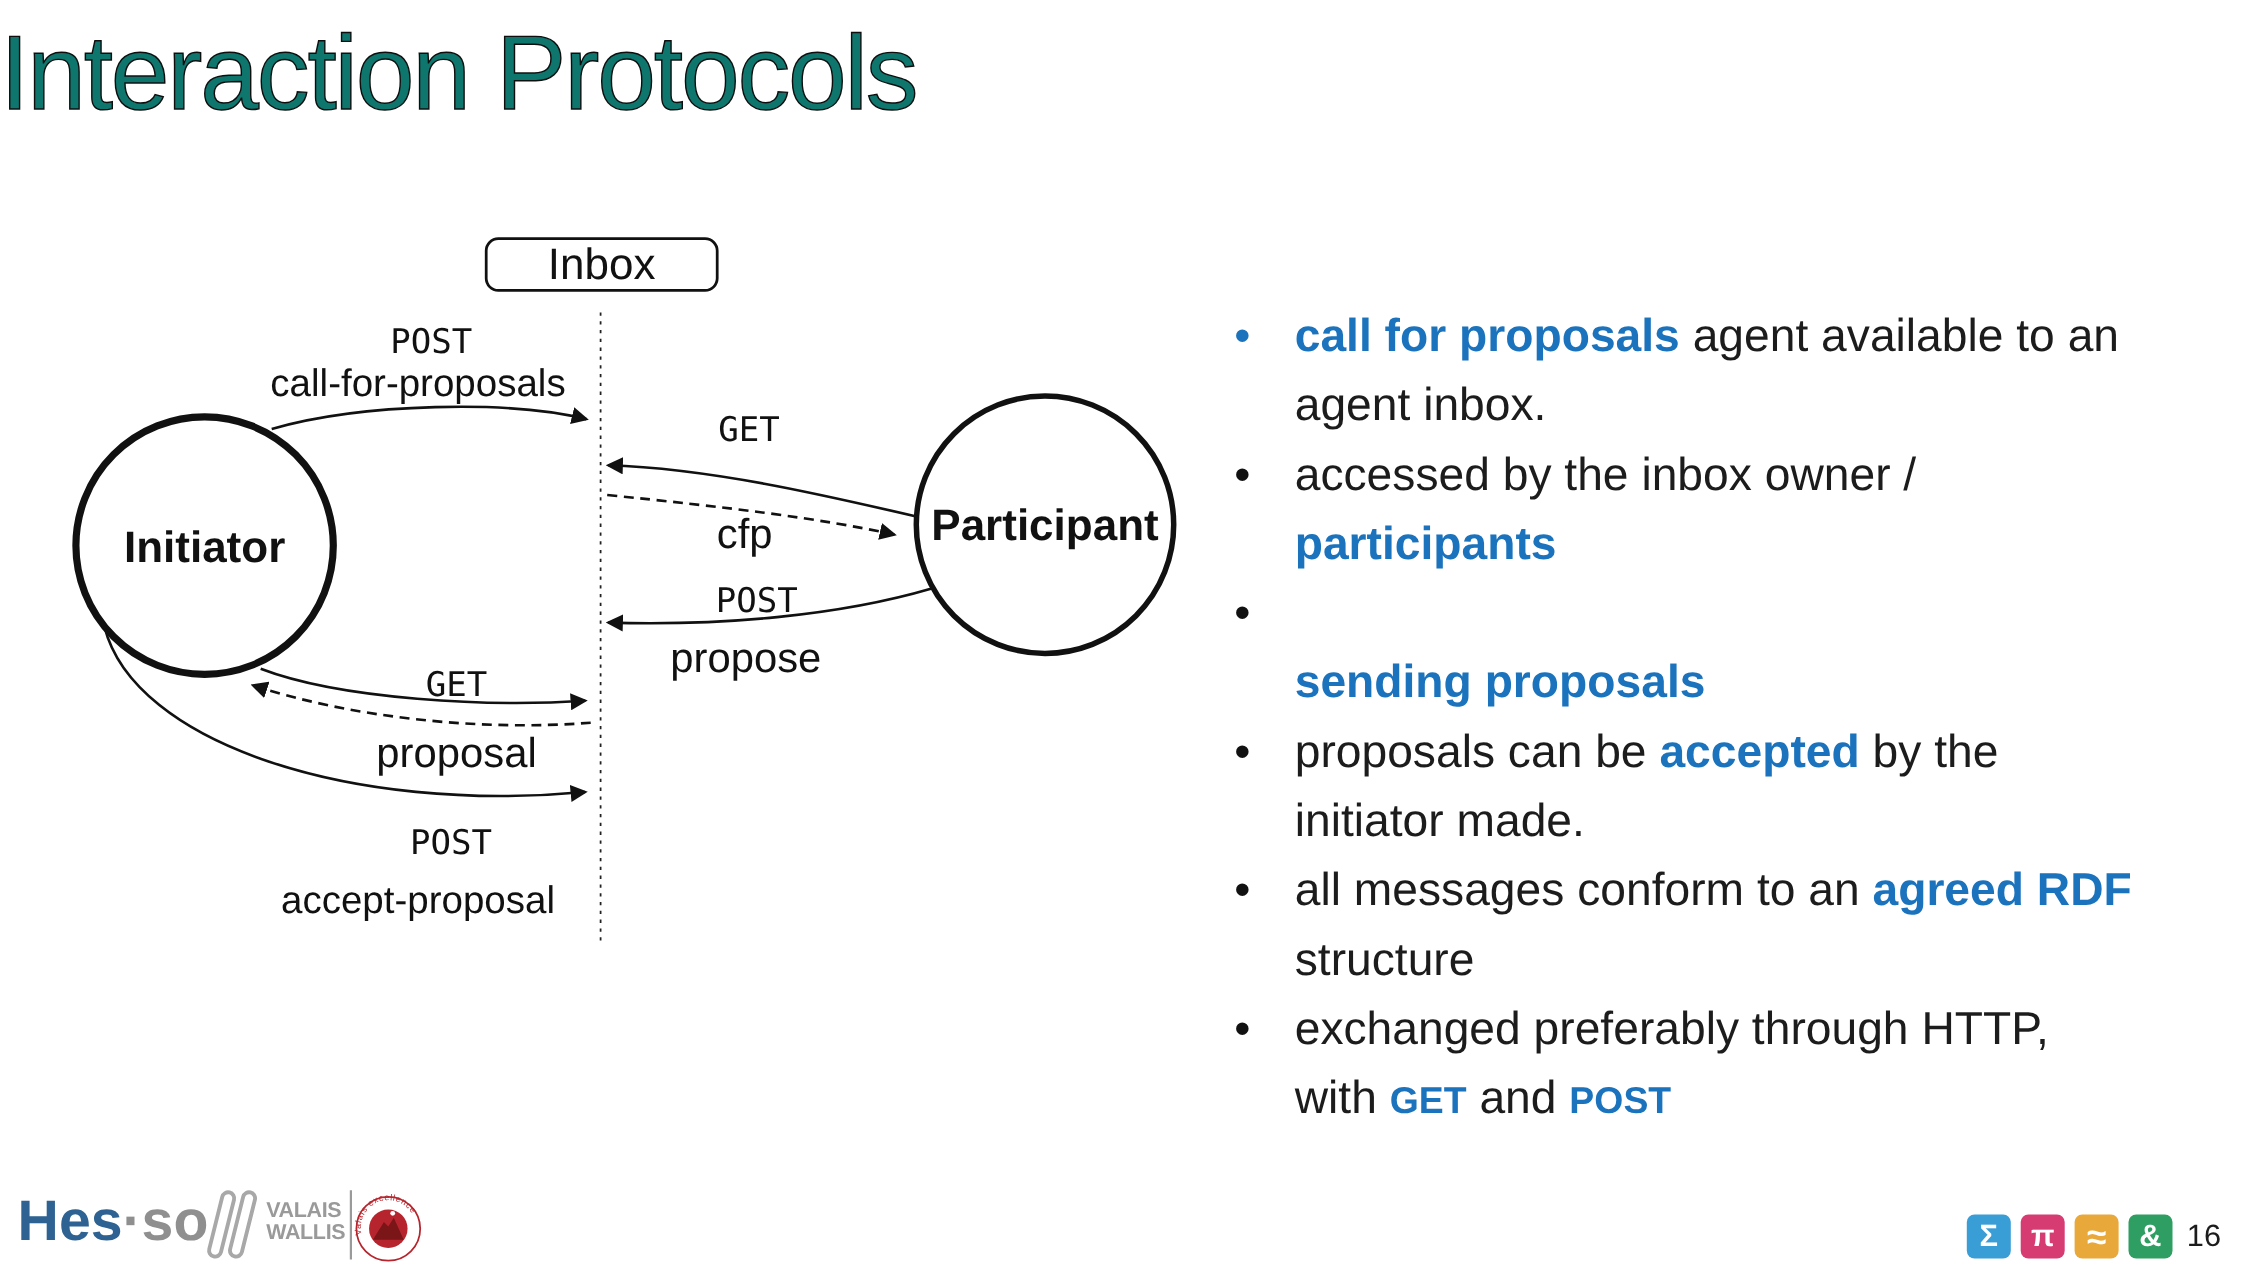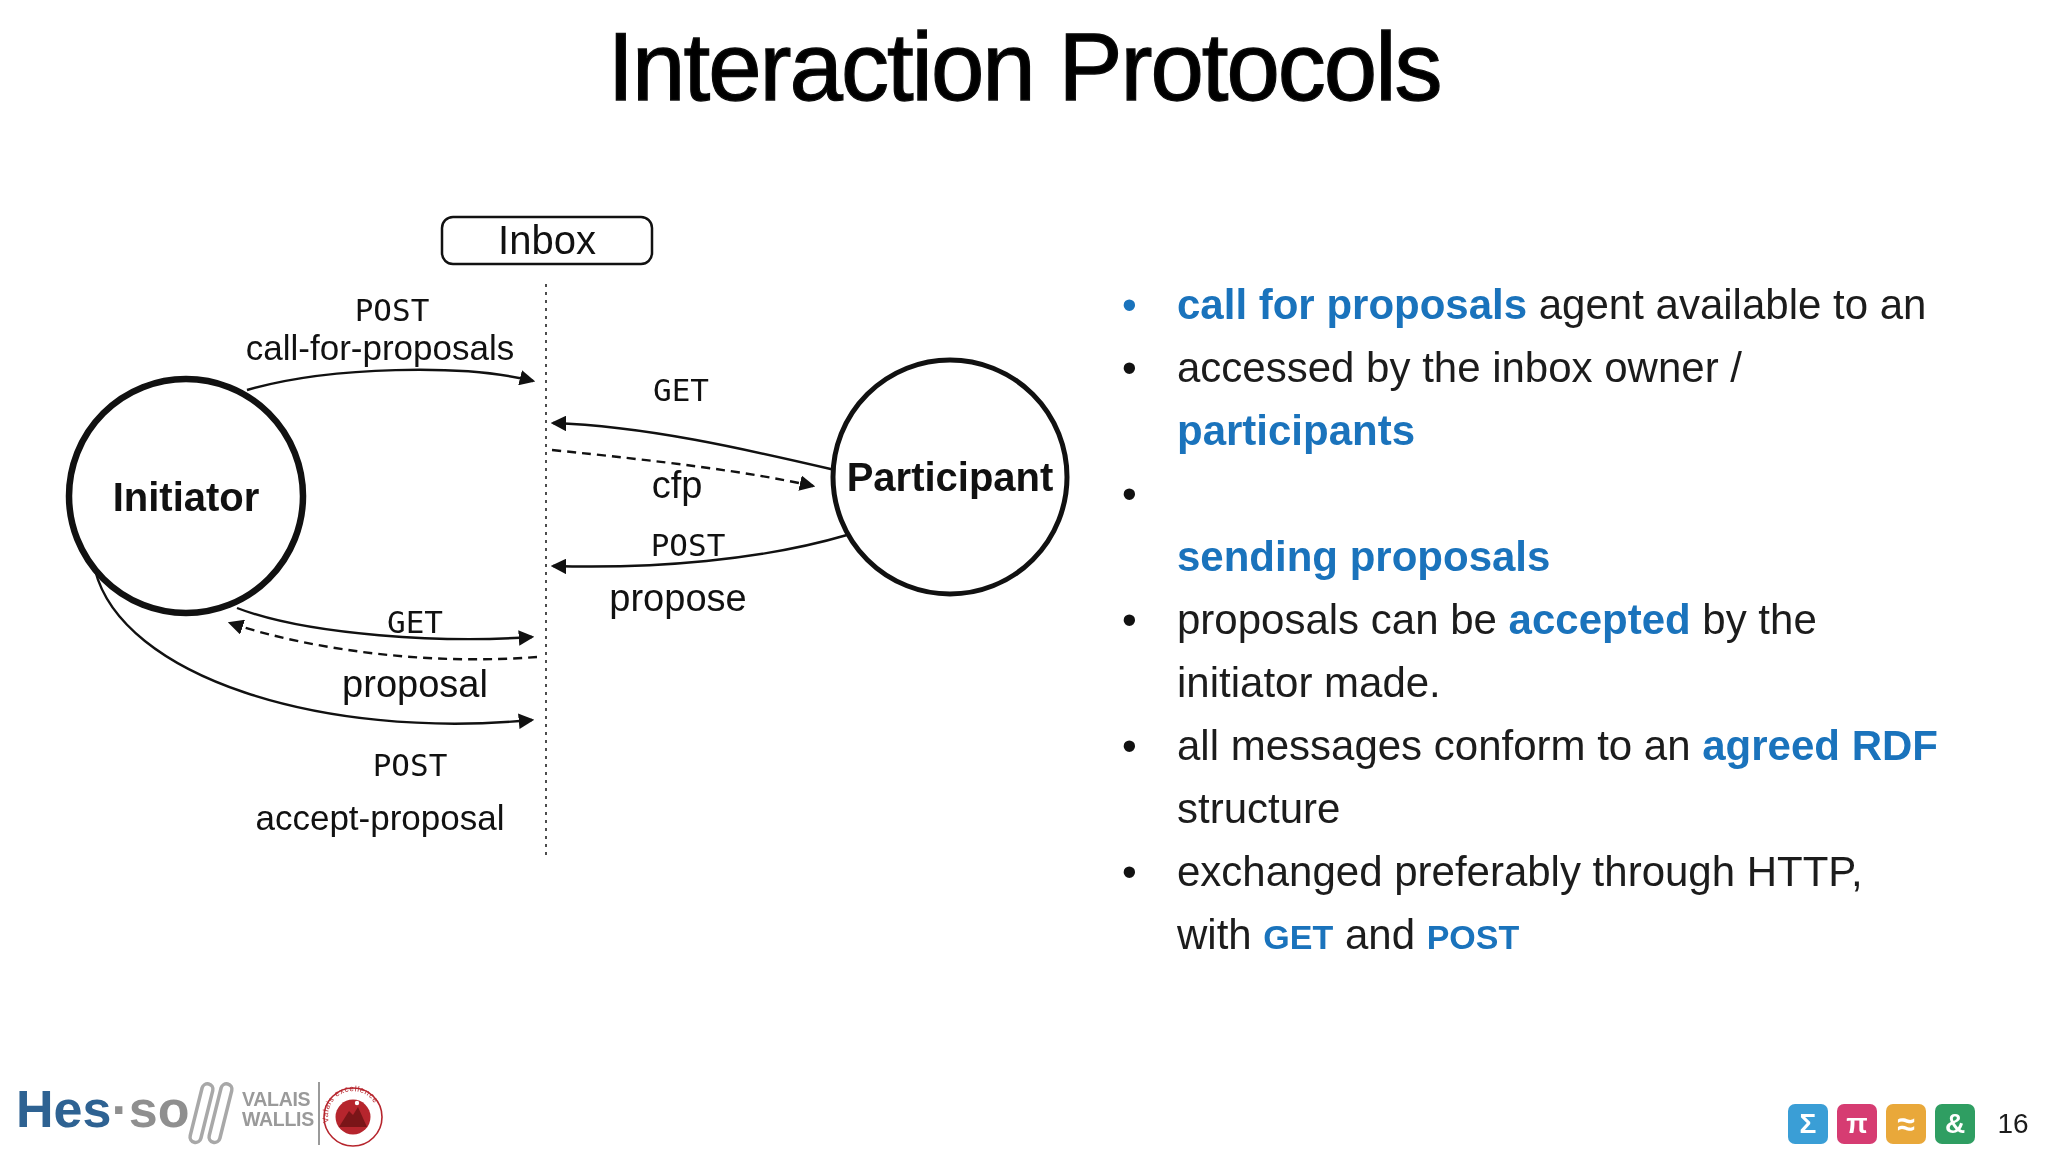--- a/index.html
+++ b/index.html
@@ -3,22 +3,22 @@
 <meta charset="utf-8">
 <style>
   html,body { margin:0; padding:0; }
   body {
     width:2048px; height:1152px; background:#ffffff; position:relative;
     overflow:hidden; font-family:"Liberation Sans", sans-serif; color:#111;
   }
 
   
   .title {
-    position:absolute; top:12px; left:0; width:2048px; text-align:center;
-    font-size:96px; font-weight:400; letter-spacing:-2px; color:#000000;
+    position:absolute; top:12px; left:0; width:2048px; text-align:left;
+    font-size:96px; font-weight:400; letter-spacing:-2px; color:#0f766e;
     -webkit-text-stroke:1.3px #0e0e0e;
   }
 
   
   .diagram { position:absolute; left:0; top:160px; width:1150px; height:740px; }
   .diagram text { fill:#111; }
   .lbl-mono { font-family:"DejaVu Sans Mono", monospace; font-size:31px; text-anchor:middle; }
   .lbl-sans { font-size:35px; text-anchor:middle; }
   .lbl-sans-lg { font-size:38px; text-anchor:middle; }
   .node-label { font-size:40px; font-weight:bold; text-anchor:middle; }
@@ -43,21 +43,21 @@
   .logo-svg { position:absolute; left:8px; top:1075px; }
   .mathicon {
     position:absolute; top:1104px; width:40px; height:40px; border-radius:7px;
     color:#fff; font-size:28px; font-weight:bold; text-align:center; line-height:40px;
   }
   .mathicon.sigma   { left:1788px; background:#3a9ed6; }
   .mathicon.pi      { left:1837px; background:#d63c72; }
   .mathicon.approx  { left:1886px; background:#e9a83a; font-size:32px; }
   .mathicon.amp     { left:1935px; background:#2f9e62; }
   .page-number { position:absolute; left:1988px; top:1108px; width:50px;
-                 font-size:28px; color:#1c1c1c; text-align:center; }
+                 font-size:28px; color:#1c1c1c; }
 </style>
 </head>
 <body>
 
 <div class="title">Interaction Protocols</div>
 
 <svg class="diagram" width="1150" height="740" viewBox="0 0 1150 740" xmlns="http://www.w3.org/2000/svg">
   <defs>
     <marker id="ah" viewBox="0 0 10 10" refX="8.5" refY="5" markerWidth="6.5" markerHeight="6.5" orient="auto-start-reverse" markerUnits="strokeWidth">
       <path d="M 0 0 L 10 5 L 0 10 z" fill="#111"></path>
@@ -96,20 +96,21 @@
   <text class="lbl-sans-lg" x="415" y="537">proposal</text>
 
   <text class="lbl-mono" x="410" y="616">POST</text>
   <text class="lbl-sans" x="380" y="670">accept-proposal</text>
 </svg>
 
 <ul class="bullets">
   <li>
     <span class="dot blue">•</span>
     <span class="seg blue">call for proposals</span><span class="seg"> agent available to an</span><br>
+    <span class="seg">agent inbox.</span>
   </li>
   <li>
     <span class="dot black">•</span>
     <span class="seg">accessed by the inbox owner /</span><br>
     <span class="seg blue">participants</span>
   </li>
   <li>
     <span class="dot black">•</span>
     <br>
     <span class="seg blue">sending proposals</span>

